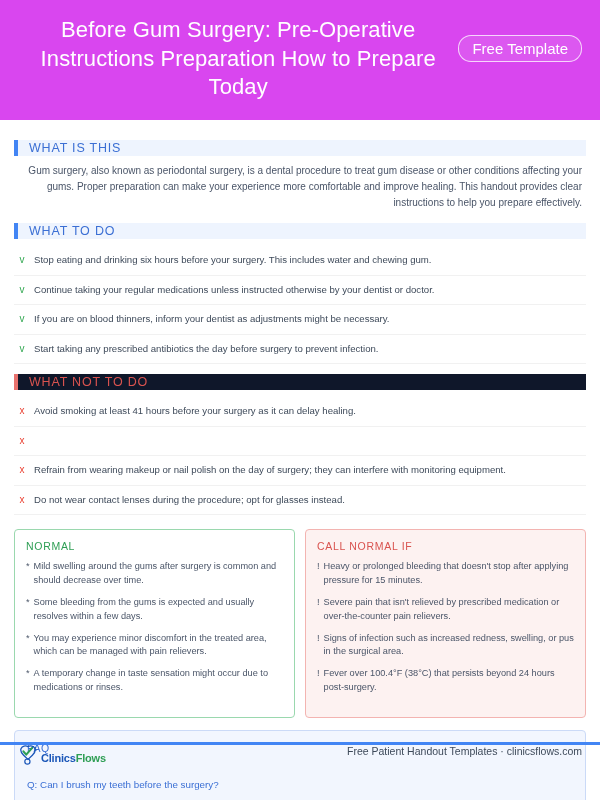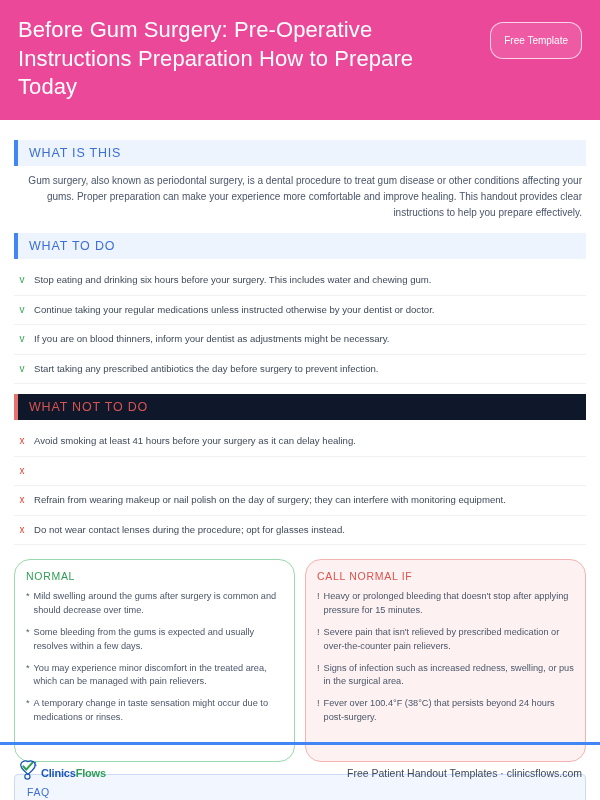--- a/index.html
+++ b/index.html
@@ -6,53 +6,54 @@
   html, body {
     width: 600px; height: 800px;
     background: #ffffff;
     font-family: "Liberation Sans", sans-serif;
     -webkit-font-smoothing: antialiased;
   }
   .page { position: relative; width: 600px; height: 800px; background: #fff; overflow: hidden; }
 
   
   .header {
-    background: #ec4899;
+    background: #d946ef;
     padding: 16px 18px 18px 18px;
     min-height: 112px;
     display: flex;
     align-items: flex-start;
     justify-content: space-between;
+    text-align: center;
   }
   .header-title {
     color: #ffffff;
     font-size: 22px;
     line-height: 1.30;
     font-weight: 400;
     letter-spacing: 0.1px;
     max-width: 452px;
   }
   .badge {
     flex: none;
-    margin-top: 6px;
+    margin-top: 19px;
     border: 1px solid rgba(255,255,255,0.75);
     border-radius: 13px;
     color: #ffffff;
-    font-size: 10px;
-    padding: 12px 13px;
+    font-size: 15px;
+    padding: 4px 13px;
     white-space: nowrap;
     background: rgba(255,255,255,0.10);
   }
 
   
   .body { padding: 10px 14px 0 14px; }
 
   .sec-head {
     display: flex; align-items: center;
-    height: 26px;
+    height: 16px;
     margin-top: 10px;
     margin-bottom: 7px;
   }
   .sec-head .bar { width: 4px; align-self: stretch; flex: none; }
   .sec-head .label {
     flex: 1; align-self: stretch;
     display: flex; align-items: center;
     padding-left: 11px;
     font-size: 12.5px;
     letter-spacing: 0.8px;
@@ -79,21 +80,21 @@
     font-size: 9.6px;
     line-height: 1.45;
     color: #3E4A5A;
   }
   .row .mark { flex: none; width: 8px; font-size: 10px; line-height: 1.45; text-align: center; }
   .mark-do { color: #34A853; }
   .mark-dont { color: #EA4335; }
 
   
   .cols { display: flex; gap: 10px; margin-top: 14px; }
-  .box { flex: 1; border-radius: 16px; padding: 10px 11px 28px 11px; min-height: 148px; }
+  .box { flex: 1; border-radius: 4px; padding: 10px 11px 14px 11px; min-height: 148px; }
   .box-normal { border: 1px solid #9AD8AE; background: #FFFFFF; }
   .box-call   { border: 1px solid #F3B4B1; background: #FDF2F1; }
   .box-title { font-size: 10.5px; letter-spacing: 0.7px; margin-bottom: 8px; }
   .box-normal .box-title { color: #2E9E54; }
   .box-call .box-title { color: #D9534F; }
   .box-item {
     display: flex; gap: 4px;
     font-size: 9.2px; line-height: 1.5; color: #4A5568;
     margin-bottom: 8px;
   }
@@ -110,21 +111,21 @@
     padding: 11px 12px 13px 12px;
     min-height: 88px;
   }
   .faq-title { font-size: 10.5px; color: #3B6FD4; letter-spacing: 0.6px; margin-bottom: 24px; }
   .faq-q { font-size: 9.8px; color: #3B6FD4; line-height: 1.5; }
 
   
   .footer-rule { position: absolute; left: 0; right: 0; bottom: 55px; height: 3px; background: #4285F4; }
   .footer {
     position: absolute; left: 0; right: 0; bottom: 0; height: 55px;
-    display: flex; align-items: center; justify-content: space-between;
+    display: flex; align-items: flex-start; justify-content: space-between;
     padding: 0 18px;
   }
   .logo { display: flex; align-items: center; gap: 3px; }
   .logo-text { font-size: 11px; font-weight: bold; letter-spacing: -0.2px; }
   .logo-clinics { color: #1A56B8; }
   .logo-flows { color: #2E9E54; }
   .footer-right { font-size: 10.5px; color: #3E4A5A; }
 </style>
 </head>
 <body>

